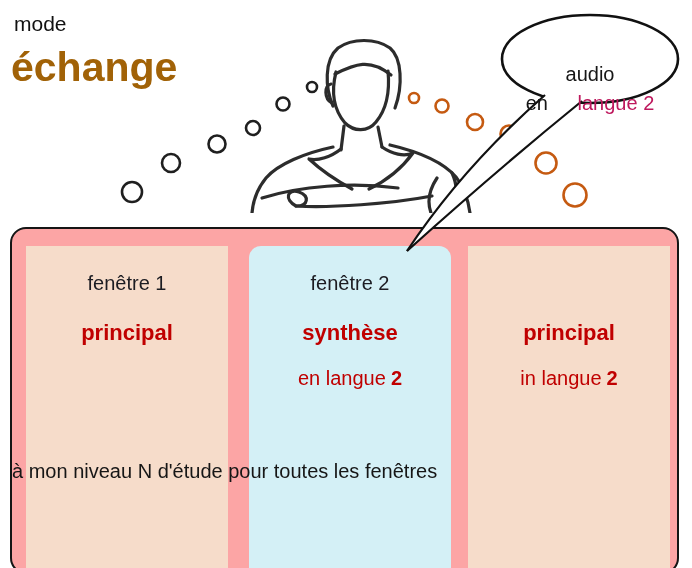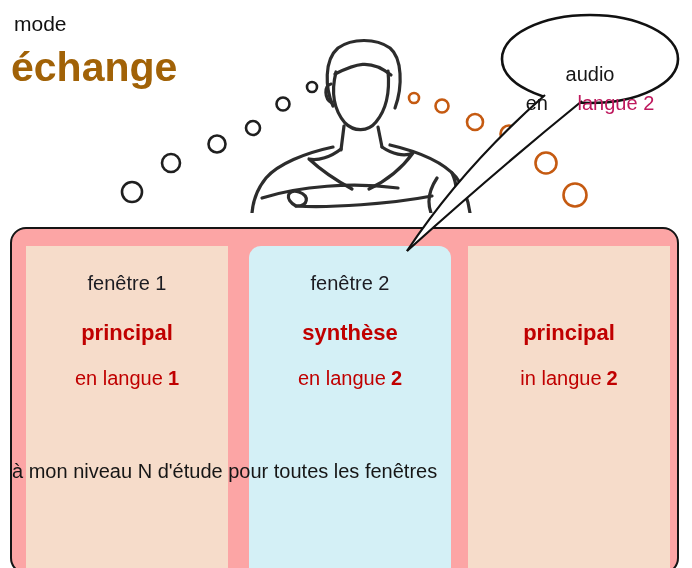--- a/index.html
+++ b/index.html
@@ -86,23 +86,20 @@
       <circle cx="546" cy="163" r="10.5"></circle>
       <circle cx="575" cy="195" r="11.5"></circle>
     </g>
   </svg>
 
   <div class="main-box">
 
     <div class="window-card c1" style="background-color: rgb(246, 220, 202);">
       <div class="window-label">fenêtre 1</div>
       <div class="window-role">principal</div>
-      <div class="window-lang">
-        <span>en langue</span><span class="lang-num">1</span>
-      </div>
     </div>
 
     <div class="window-card c2" style="background-color: rgb(212, 240, 246);">
       <div class="window-label">fenêtre 2</div>
       <div class="window-role">synthèse</div>
       <div class="window-lang">
         <span>en langue</span><span class="lang-num">2</span>
       </div>
     </div>
 

